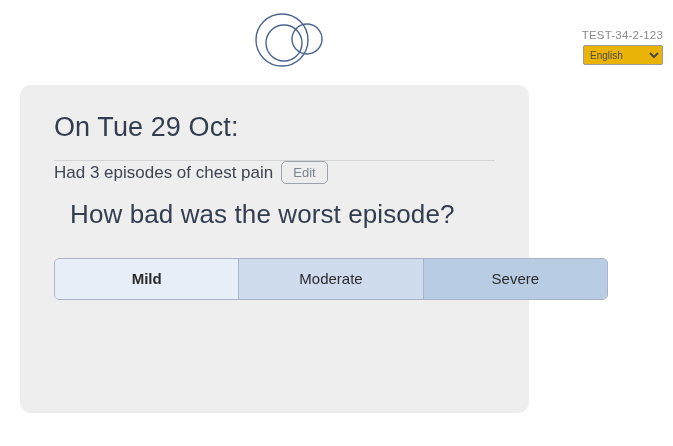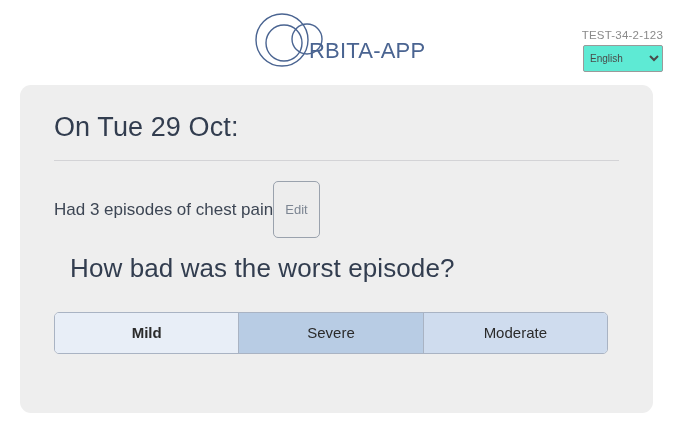--- a/index.html
+++ b/index.html
@@ -53,37 +53,37 @@
     font-size: 11.5px;
     color: #8a8a8a;
     letter-spacing: 0.2px;
     line-height: 14px;
     white-space: nowrap;
     text-align: right;
   }
   .lang-select {
     margin-top: 3px;
     width: 80px;
-    height: 27px;
+    height: 20px;
     font-size: 10px;
     font-family: "Liberation Sans", sans-serif;
     color: #4a4a4a;
-    background: #5eead4;
+    background: #eab308;
     border: 1px solid #9a9a9a;
     border-radius: 2px;
     padding: 0 2px;
     box-sizing: border-box;
   }
 
   
   .card {
     position: absolute;
     left: 20px;
     top: 85px;
-    width: 633px;
+    width: 509px;
     height: 328px;
     background: #eeeeee;
     border-radius: 11px;
     box-sizing: border-box;
     padding: 22px 34px;
   }
 
   .card-title {
     font-size: 27px;
     color: #323d4f;
@@ -97,36 +97,36 @@
   .divider {
     height: 1px;
     background: #d3d3d6;
     margin: 11px 0 0 0;
     border: 0;
   }
 
   .summary-row {
     display: flex;
     align-items: center;
-    margin-top: 20px;
+    gap: 8px;
   }
   .summary-text {
     font-size: 17px;
     color: #3d4654;
     line-height: 20px;
     white-space: nowrap;
   }
   .edit-button {
     font-family: "Liberation Sans", sans-serif;
     font-size: 13px;
     color: #7c8592;
     background: #ededed;
     border: 1px solid #9aa2ad;
     border-radius: 5px;
-    padding: 20px 11px;
+    padding: 3px 11px;
     line-height: 15px;
     cursor: pointer;
     text-align: center;
   }
 
   .question {
     font-size: 26px;
     color: #323d4f;
     font-weight: normal;
     margin: 16px;
@@ -168,21 +168,20 @@
 <body>
 
 <div class="header">
 
   <div class="brand">
     <svg width="160" height="56" viewBox="0 0 160 56">
       <circle cx="30" cy="28" r="26" fill="none" stroke="#4a6491" stroke-width="1.4"></circle>
       <circle cx="32" cy="31" r="18" fill="none" stroke="#4a6491" stroke-width="1.4"></circle>
       <circle cx="55" cy="27" r="15" fill="none" stroke="#4a6491" stroke-width="1.4"></circle>
     </svg>
-    <span class="brand-wordmark">RBITA-APP</span>
   </div>
 
   <div class="account">
     <div class="account-id">TEST-34-2-123</div>
     <select class="lang-select">
       <option>English</option>
     </select>
   </div>
 
 </div>
@@ -195,17 +194,17 @@
 
   <div class="summary-row">
     <span class="summary-text">Had 3 episodes of chest pain</span>
     <button class="edit-button">Edit</button>
   </div>
 
   <h2 class="question">How bad was the worst episode?</h2>
 
   <div class="severity-group">
     <div class="severity-option sev-mild">Mild</div>
+    <div class="severity-option sev-moderate">Moderate</div>
     <div class="severity-option sev-severe">Severe</div>
-    <div class="severity-option sev-moderate">Moderate</div>
   </div>
 
 </div>
 
 </body></html>

